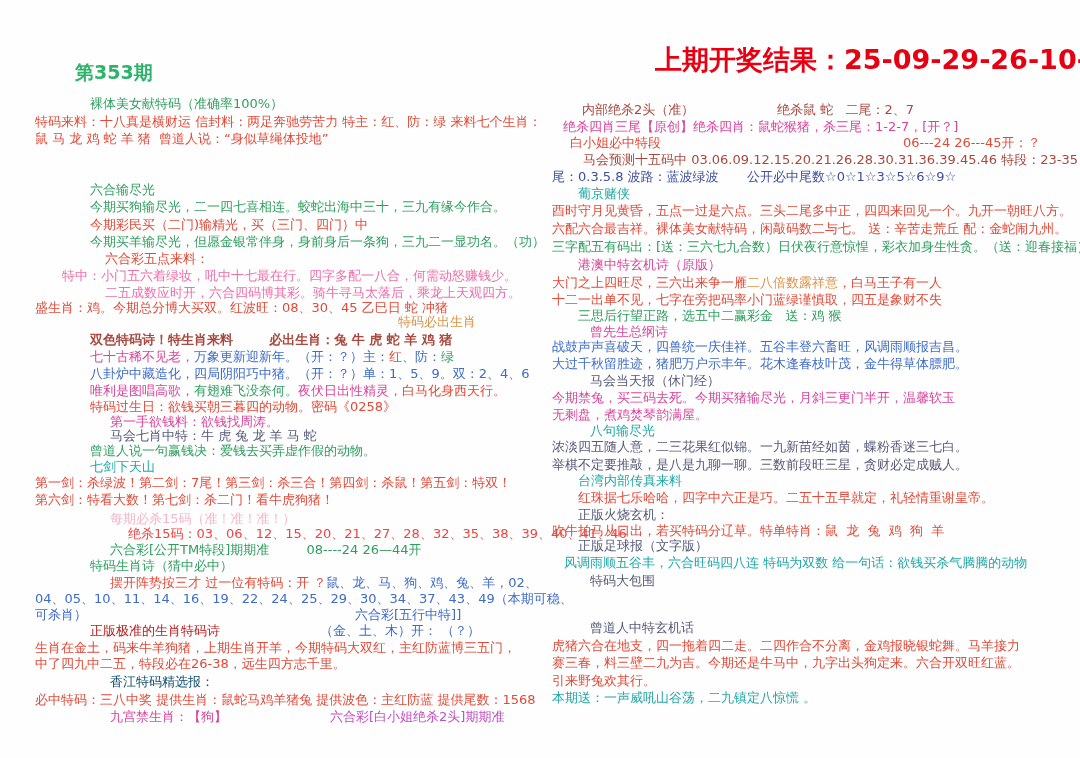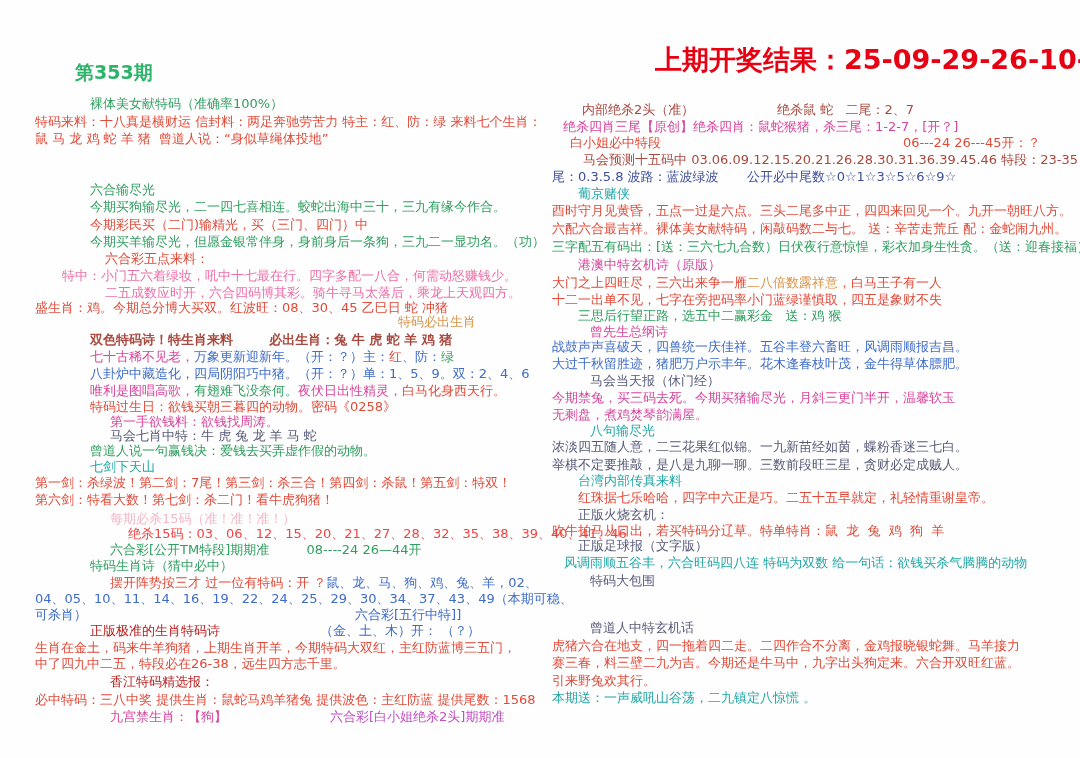--- a/index.html
+++ b/index.html
@@ -66,21 +66,21 @@
       <div class="line" style="left: 110px; top: 543px;"><span style="color: rgb(47, 158, 95);">六合彩[公开TM特段]期期准         08----24 26—44开</span></div>
       <div class="line" style="left: 90px; top: 559px;"><span style="color: rgb(47, 158, 95);">特码生肖诗（猜中必中）</span></div>
       <div class="line" style="left: 110px; top: 576px;"><span style="color: rgb(224, 74, 56);">摆开阵势按三才 过一位有特码：开 ？</span><span style="color: rgb(62, 108, 200);">鼠、龙、马、狗、鸡、兔、羊</span><span style="color: rgb(62, 108, 200);">，02、</span></div>
       <div class="line" style="left: 35px; top: 592px;"><span style="color: rgb(62, 108, 200);">04、05、10、11、14、16、19、22、24、25、29、30、34、37、43、49（本期可稳、</span></div>
       <div class="line" style="left: 35px; top: 608px;"><span style="color: rgb(62, 108, 200);">可杀肖）</span></div>
       <div class="line" style="left: 355px; top: 608px;"><span style="color: rgb(62, 108, 200);">六合彩[五行中特]]</span></div>
       <div class="line" style="left: 90px; top: 624px;"><span style="color: #b91c1c;">正版极准的生肖特码诗</span></div>
       <div class="line" style="left: 320px; top: 624px;"><span style="color: rgb(62, 108, 200);">（金、土、木）开： （？）</span></div>
       <div class="line" style="left: 35px; top: 641px;"><span style="color: rgb(224, 74, 56);">生肖在金土，码来牛羊狗猪，上期生肖开羊，今期特码大双红，主红防蓝博三五门，</span></div>
       <div class="line" style="left: 35px; top: 657px;"><span style="color: rgb(224, 74, 56);">中了四九中二五，特段必在26-38，远生四方志千里。</span></div>
-      <div class="line" style="left: 110px; top: 675px;"><span style="color: #b91c1c; text-align: center;">香江特码精选报：</span></div>
+      <div class="line" style="left: 110px; top: 675px;"><span style="color: #0c4a6e; text-align: center;">香江特码精选报：</span></div>
       <div class="line" style="left: 35px; top: 693px;"><span style="color: rgb(224, 74, 56);">必中特码：三八中奖 提供生肖：鼠蛇马鸡羊猪兔 提供波色：主红防蓝 提供尾数：1568</span></div>
       <div class="line" style="left: 110px; top: 710px;"><span style="color: rgb(216, 69, 156);">九宫禁生肖：【狗】</span></div>
       <div class="line" style="left: 330px; top: 710px;"><span style="color: rgb(192, 80, 192);">六合彩[白小姐绝杀2头]期期准</span></div>
     </div>
   <div id="right-column">
       <div class="line" style="left: 582px; top: 103px;"><span style="color: rgb(168, 73, 63);">内部绝杀2头（准）</span></div>
       <div class="line" style="left: 777px; top: 103px;"><span style="color: rgb(168, 73, 63);">绝杀鼠 蛇   二尾：2、7</span></div>
       <div class="line" style="left: 563px; top: 120px;"><span style="color: rgb(216, 69, 156);">绝杀四肖三尾【原创】绝杀四肖：鼠蛇猴猪，杀三尾：1-2-7，[开？]</span></div>
       <div class="line" style="left: 570px; top: 136px;"><span style="color: rgb(224, 74, 56);">白小姐必中特段</span></div>
       <div class="line" style="left: 903px; top: 136px;"><span style="color: rgb(224, 74, 56);">06---24 26---45开：？</span></div>

